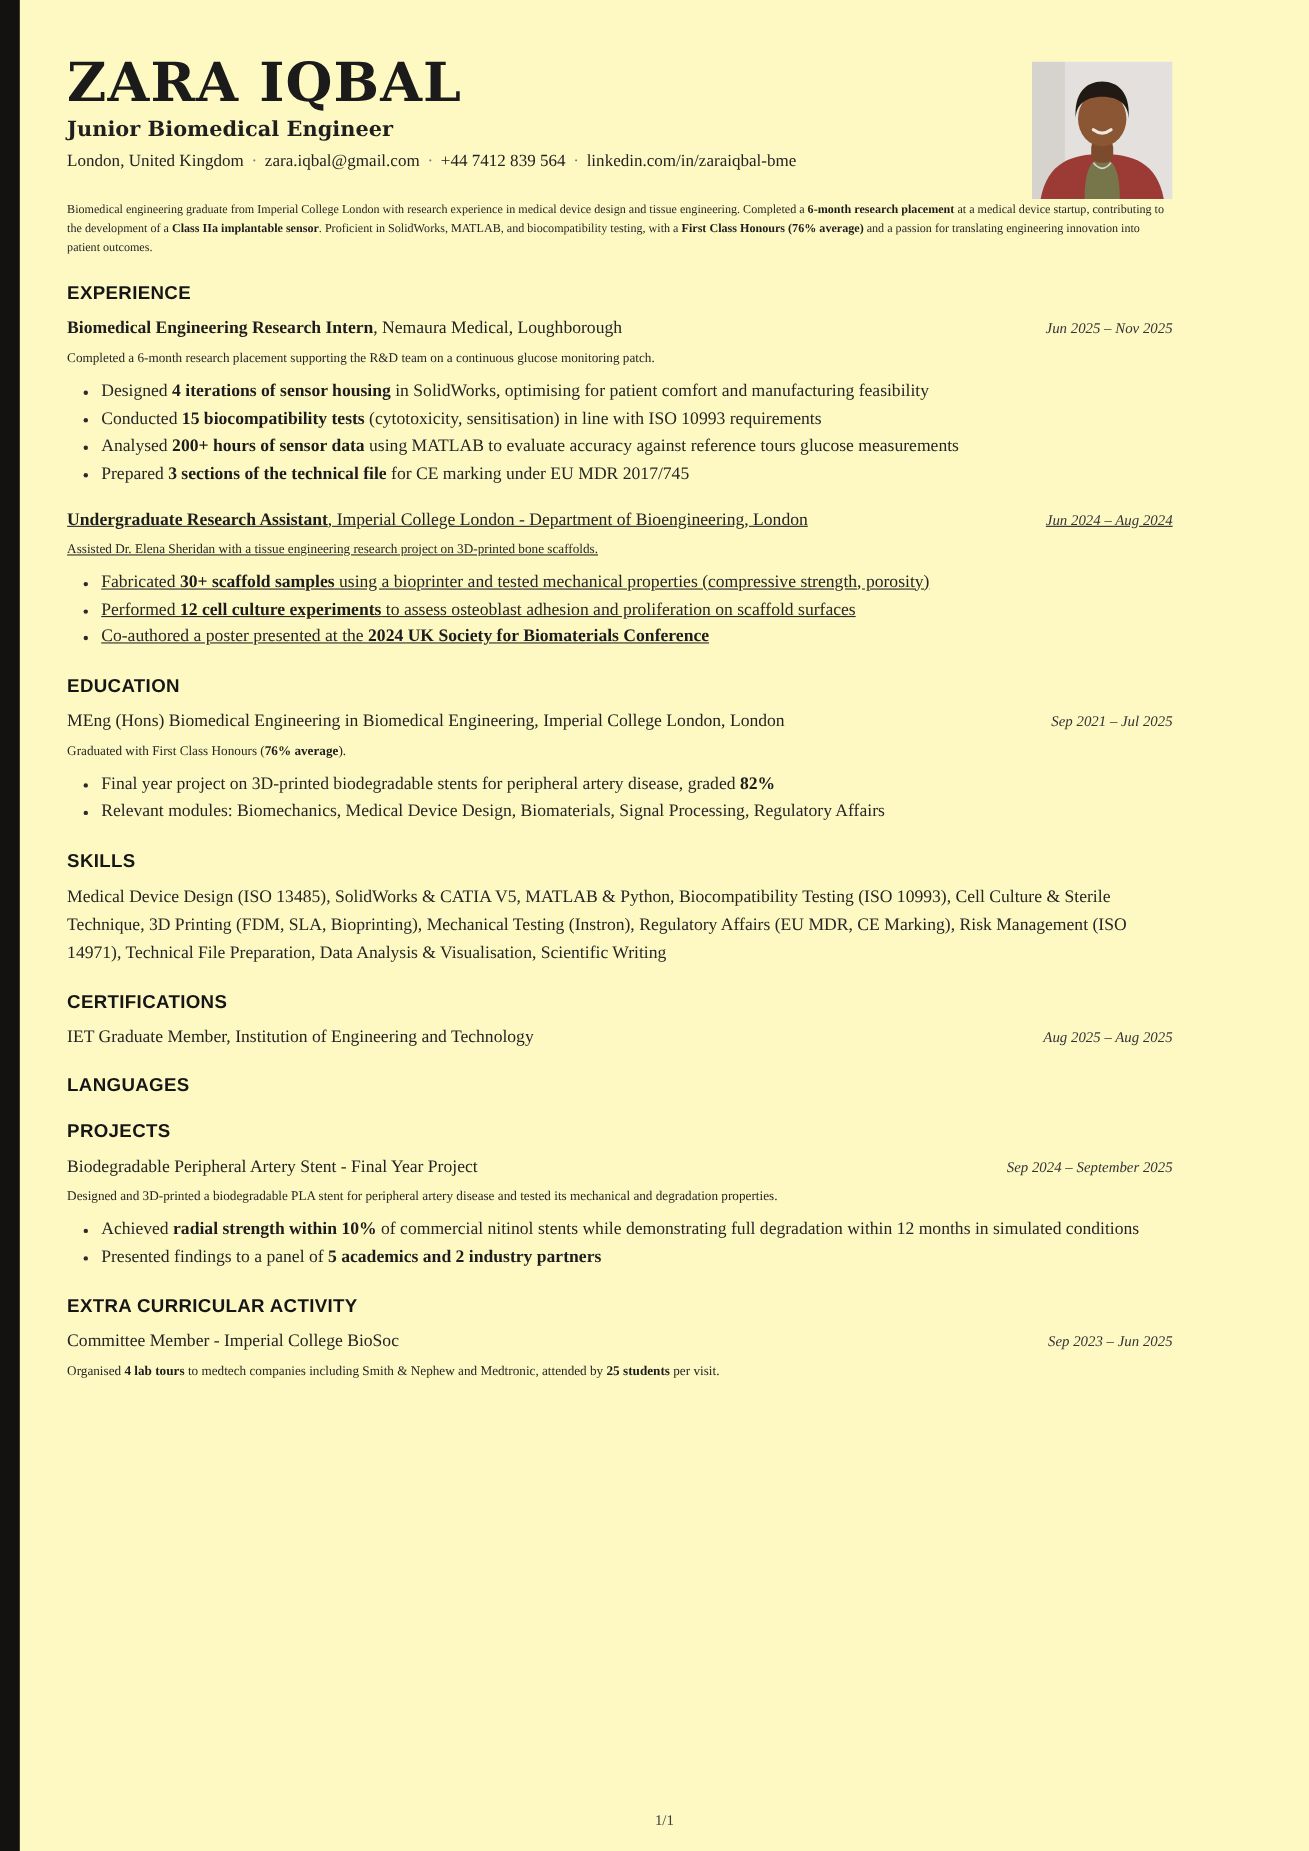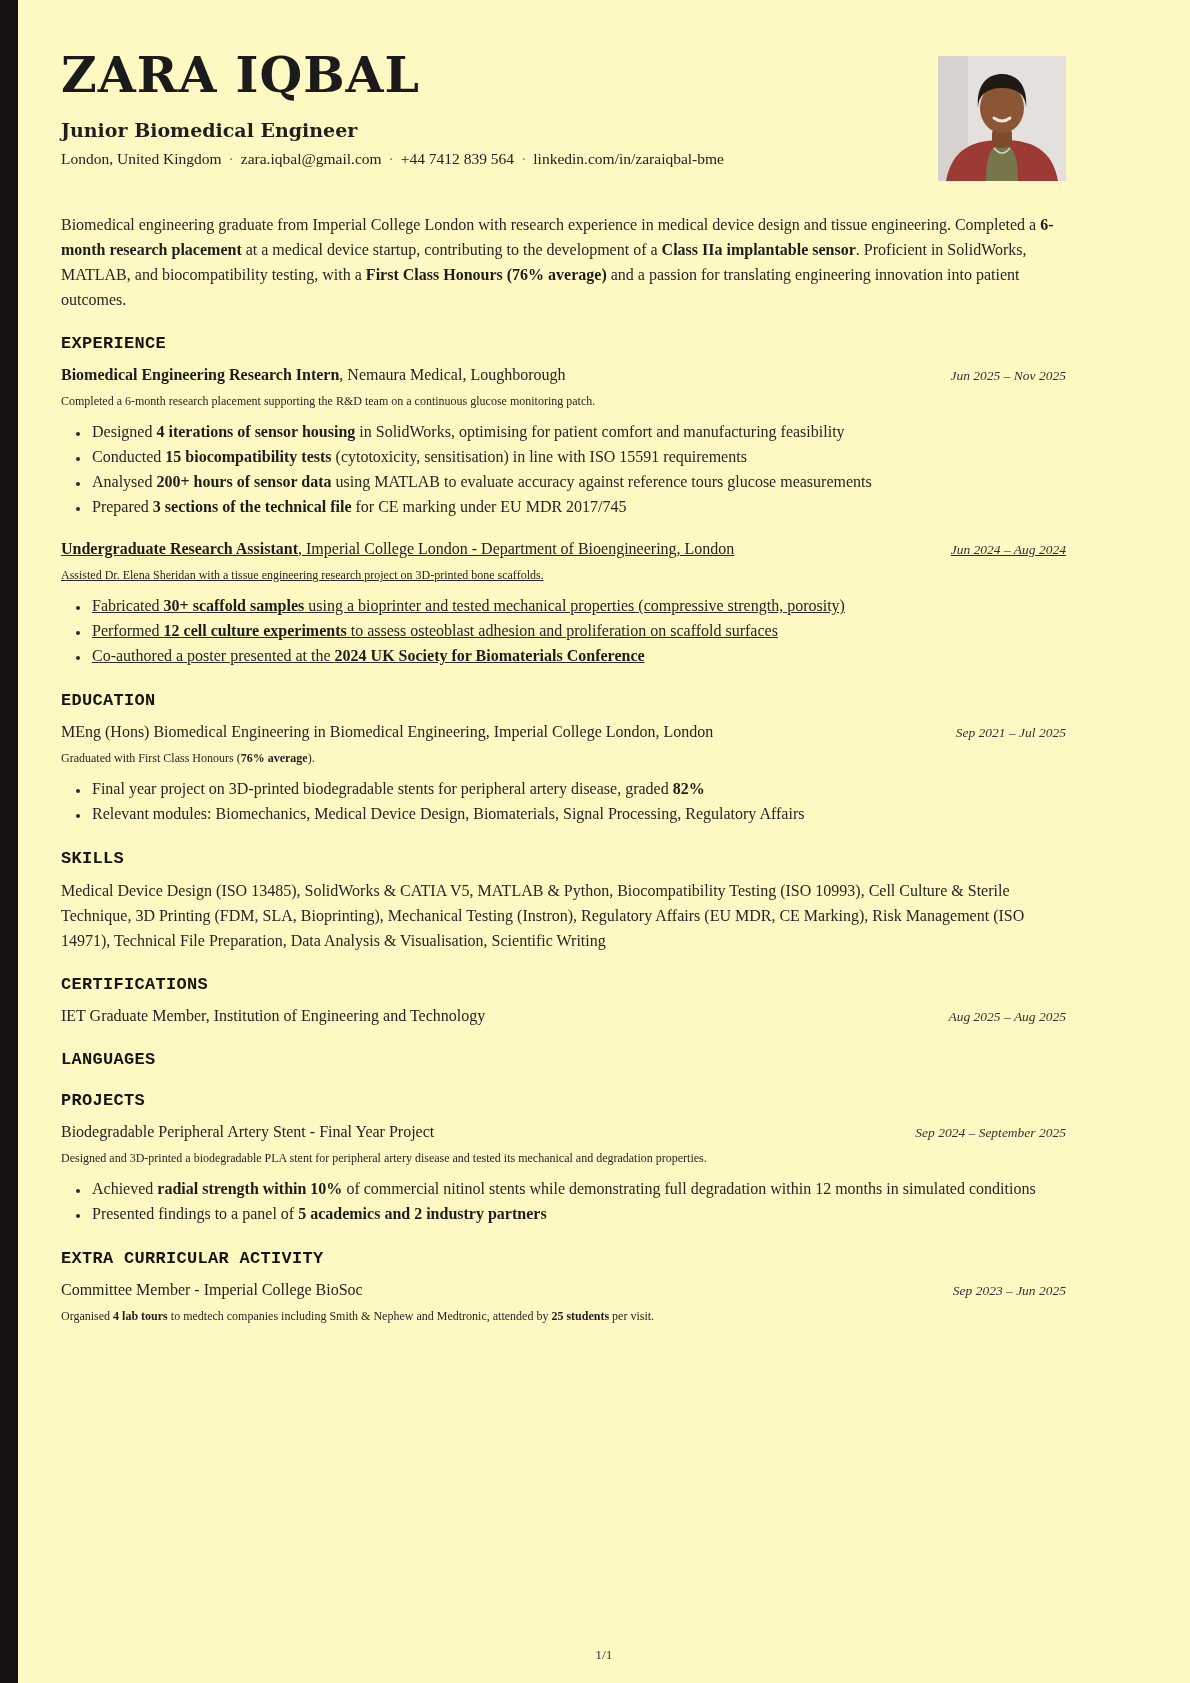--- a/index.html
+++ b/index.html
@@ -23,38 +23,38 @@
   }
   
   .name {
     font-family:"DejaVu Serif", serif;
     font-size:49px; font-weight:700;
     letter-spacing:1px; color:#1b1b1b; line-height:1.06;
   }
   .job-title {
     font-family:"DejaVu Serif", serif;
     font-size:19px; font-weight:700; color:#1f1f1f;
-    margin-top:17px;
+    margin-top:5px;
   }
   .contact-line {
     margin-top:9px; font-size:15.5px; color:#222;
   }
   .contact-line .sep::before { content:"·"; color:#777; padding:0 7px; }
   .photo {
     position:absolute; top:56px; right:124px;
     width:128px; height:125px; display:block;
   }
   
   .summary {
-    margin-top:44px; font-size:16px; line-height:1.57; color:#262626;
+    margin-top:27px; font-size:11px; line-height:1.57; color:#262626;
   }
   
   .section { margin-top:22px; }
   .section-heading {
-    font-family:Liberation Mono, monospace;
+    font-family:Liberation Sans, sans-serif;
     font-size:17px; font-weight:700; color:#161616;
     letter-spacing:0.3px; margin-bottom:10px;
   }
   .entry + .entry { margin-top:17px;text-decoration:underline; }
   .entry-header { display:flex; align-items:baseline; }
   .entry-title { font-size:16px; line-height:1.5; color:#242424; }
   .entry-title b, .summary b, li b, .entry-desc b { font-weight:700; color:#1d1d1d; }
   .entry-date {
     margin-left:auto; padding-left:24px;
     font-size:13.5px; font-style:italic; color:#333;
@@ -116,21 +116,21 @@
       <h2 class="section-heading">EXPERIENCE</h2>
 
       <div class="entry">
         <div class="entry-header">
           <span class="entry-title"><b>Biomedical Engineering Research Intern</b><span>, Nemaura Medical, Loughborough</span></span>
           <span class="entry-date">Jun 2025 – Nov 2025</span>
         </div>
         <p class="entry-desc">Completed a 6-month research placement supporting the R&amp;D team on a continuous glucose monitoring patch.</p>
         <ul class="bullets">
           <li><span>Designed </span><b>4 iterations of sensor housing</b><span> in SolidWorks, optimising for patient comfort and manufacturing feasibility</span></li>
-          <li><span>Conducted </span><b>15 biocompatibility tests</b><span> (cytotoxicity, sensitisation) in line with ISO 15591 requirements</span></li>
+          <li><span>Conducted </span><b>15 biocompatibility tests</b><span> (cytotoxicity, sensitisation) in line with ISO 10993 requirements</span></li>
           <li><span>Analysed </span><b>200+ hours of sensor data</b><span> using MATLAB to evaluate accuracy against reference tours glucose measurements</span></li>
           <li><span>Prepared </span><b>3 sections of the technical file</b><span> for CE marking under EU MDR 2017/745</span></li>
         </ul>
       </div>
 
       <div class="entry">
         <div class="entry-header">
           <span class="entry-title"><b>Undergraduate Research Assistant</b><span>, Imperial College London - Department of Bioengineering, London</span></span>
           <span class="entry-date">Jun 2024 – Aug 2024</span>
         </div>

